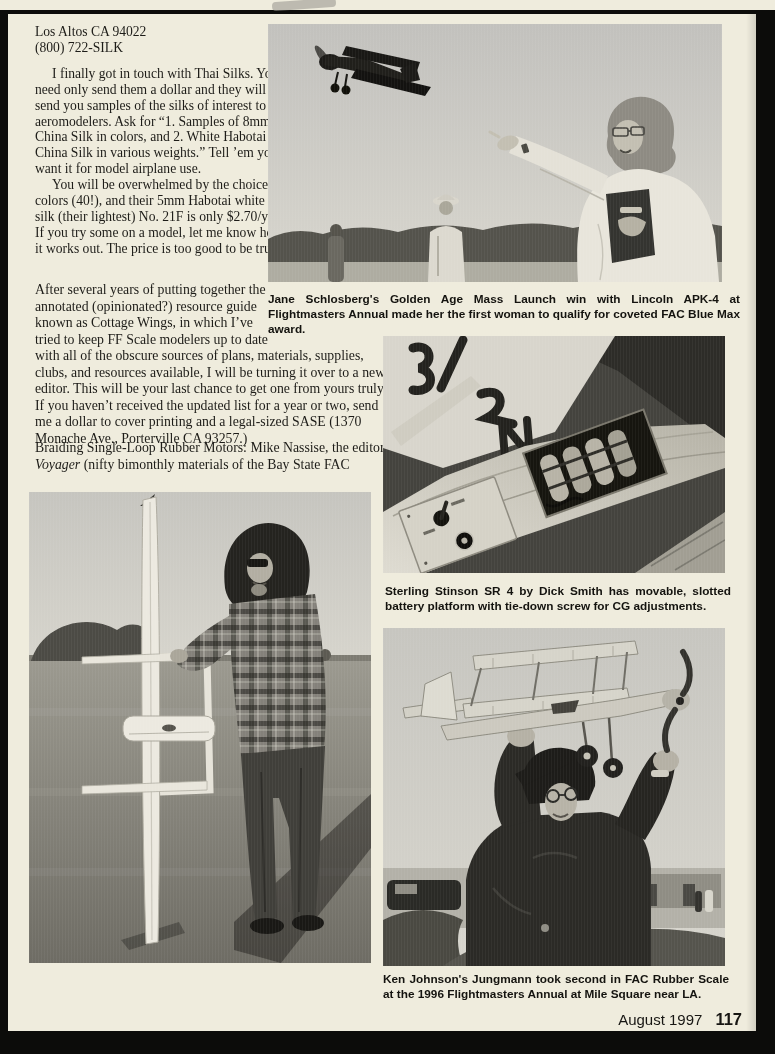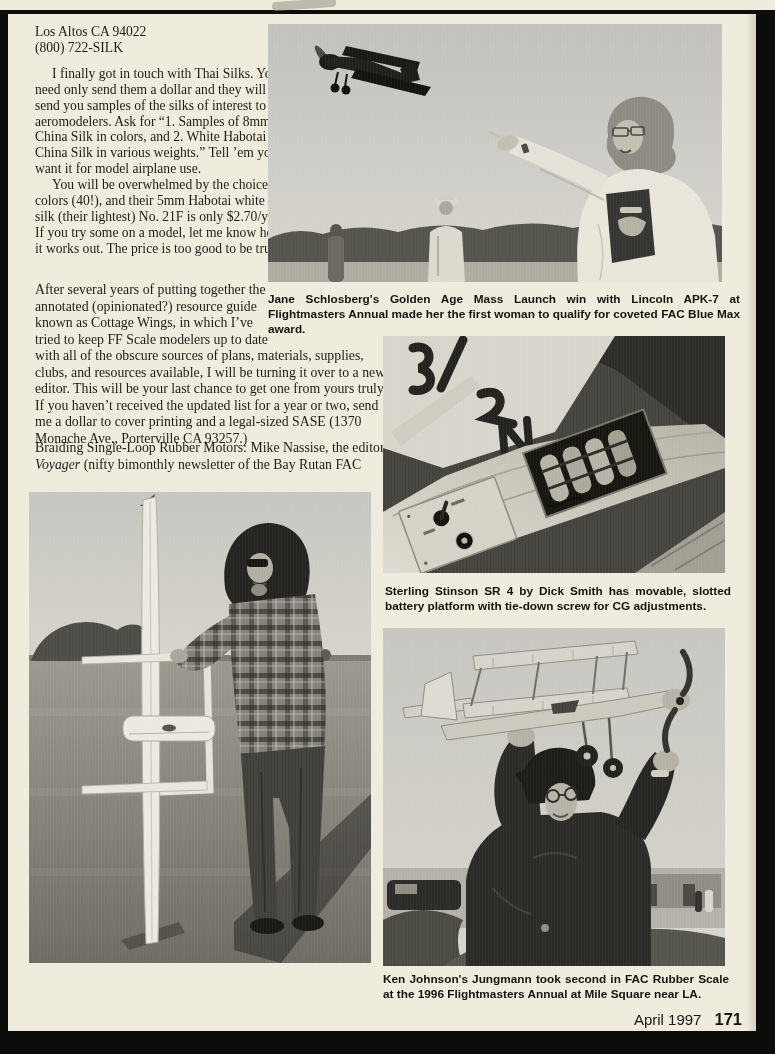--- a/index.html
+++ b/index.html
@@ -45,21 +45,21 @@
 (800) 722-SILK</div>
       <p class="p1 indent">I finally got in touch with Thai Silks. You need only send them a dollar and they will send you samples of the silks of interest to aeromodelers. Ask for “1. Samples of 8mm China Silk in colors, and 2. White Habotai China Silk in various weights.” Tell ’em you want it for model airplane use.</p>
       <p class="indent">You will be overwhelmed by the choice of colors (40!), and their 5mm Habotai white silk (their lightest) No. 21F is only $2.70/yd! If you try some on a model, let me know how it works out. The price is too good to be true!</p>
     </div>
 
     <div class="para3">
       <span class="flowspacer"></span><span class="lead">After several</span><span> years of putting together the annotated (opinionated?) resource guide known as Cottage Wings, in which I’ve tried to keep FF Scale modelers up to date with all of the obscure sources of plans, materials, supplies, clubs, and resources available, I will be turning it over to a new editor. This will be your last chance to get one from yours truly. If you haven’t received the updated list for a year or two, send me a dollar to cover printing and a legal-sized SASE (1370 Monache Ave., Porterville CA 93257.)</span>
     </div>
 
     <div class="para4">
-      <span class="lead">Braiding Single-Loop</span><span> Rubber Motors: Mike Nassise, the editor of </span><span class="ital">Voyager</span><span> (nifty bimonthly newsletter of the Bay Rutan FAC</span>
+      <span class="lead">Braiding Single-Loop</span><span> Rubber Motors: Mike Nassise, the editor of </span><span class="ital">Voyager</span><span> (nifty bimonthly materials of the Bay State FAC</span>
     </div>
 
     <div class="photo" style="left:260px;top:10px;width:454px;height:258px;">
       <svg width="454" height="258" viewBox="0 0 454 258">
         <defs>
           <linearGradient id="sky1" x1="0" y1="0" x2="0" y2="1">
             <stop offset="0" stop-color="#c2c1bd"></stop>
               <stop offset="1" stop-color="#d8d6ce"></stop>
           </linearGradient>
         </defs>
@@ -108,21 +108,21 @@
           <ellipse cx="240" cy="119" rx="11" ry="7" transform="rotate(-18 240 119)" fill="#c3bfb2"></ellipse>
           <line x1="231" y1="113" x2="222" y2="108" stroke="#c3bfb2" stroke-width="3" stroke-linecap="round"></line>
           <rect x="254" y="120" width="6" height="9" rx="1" fill="#4a4942" transform="rotate(-18 257 124)"></rect>
           <polygon points="338,170 381,165 387,231 344,239" fill="#343430"></polygon>
           <rect x="352" y="183" width="22" height="6" rx="2" fill="#c9c5b7"></rect>
           <path d="M350,196 q14,-8 28,2 q-4,16 -16,14 q-12,-2 -12,-16" fill="#b5b1a3"></path>
         </g>
       </svg>
       <div class="scanlines"></div>
     </div>
-    <div class="caption" style="left:260px;top:278px;width:472px;">Jane Schlosberg's Golden Age Mass Launch win with Lincoln APK-7 at Flightmasters Annual made her the first woman to qualify for coveted FAC Blue Max award.</div>
+    <div class="caption" style="left:260px;top:278px;width:472px;">Jane Schlosberg's Golden Age Mass Launch win with Lincoln APK-4 at Flightmasters Annual made her the first woman to qualify for coveted FAC Blue Max award.</div>
 
     <div class="photo" style="left:375px;top:322px;width:342px;height:237px;">
       <svg width="342" height="237" viewBox="0 0 342 237">
         <defs>
           <linearGradient id="fuse2" x1="0" y1="1" x2="1" y2="0">
             <stop offset="0" stop-color="#dedbd1"></stop>
               <stop offset="1" stop-color="#b6b3a7"></stop>
           </linearGradient>
         </defs>
         <rect width="342" height="237" fill="#44433e"></rect>
@@ -317,18 +317,18 @@
             <circle cx="204" cy="128" r="3.5" fill="#c5c2b6"></circle>
           <circle cx="230" cy="140" r="10" fill="#22211e"></circle>
             <circle cx="230" cy="140" r="3" fill="#c5c2b6"></circle>
         </g>
       </svg>
       <div class="scanlines"></div>
     </div>
     <div class="caption" style="left:375px;top:958px;width:346px;">Ken Johnson's Jungmann took second in FAC Rubber Scale at the 1996 Flightmasters Annual at Mile Square near LA.</div>
 
     <div class="footer">
-      <span>April 1997</span><span class="pg">171</span>
+      <span>August 1997</span><span class="pg">117</span>
     </div>
 
     <div class="page-shade"></div>
   </div>
 </div>
 
 </body></html>

